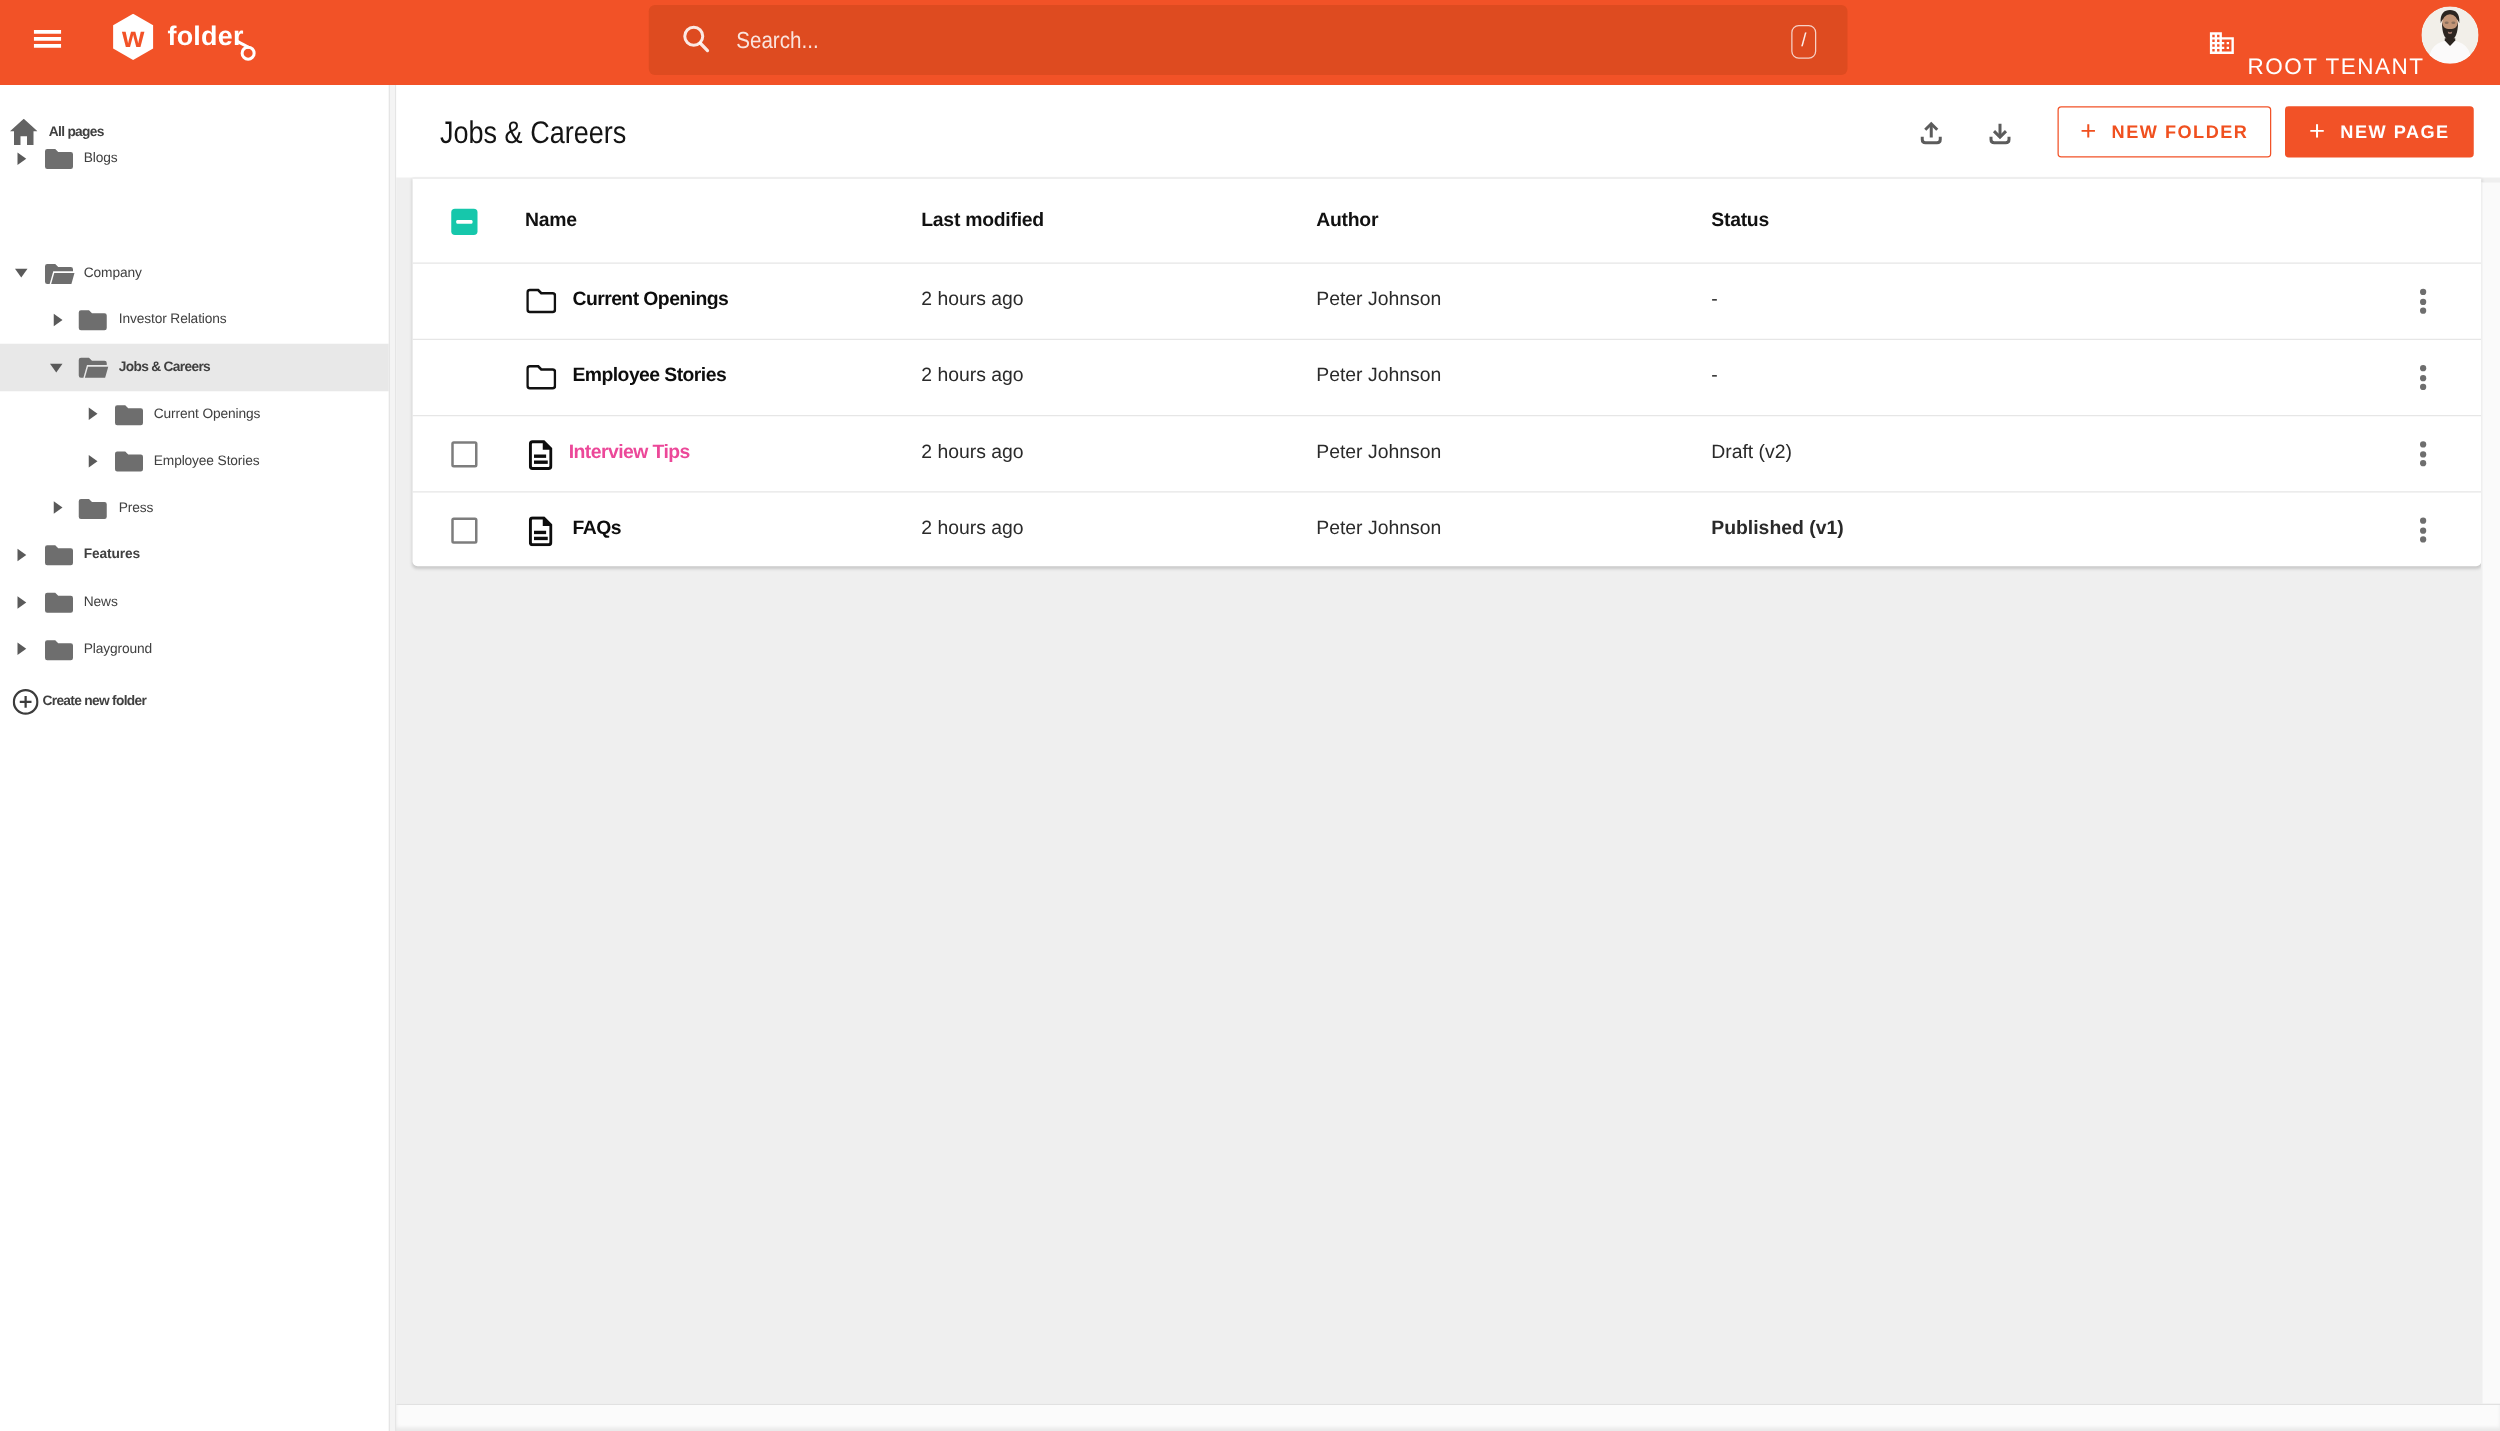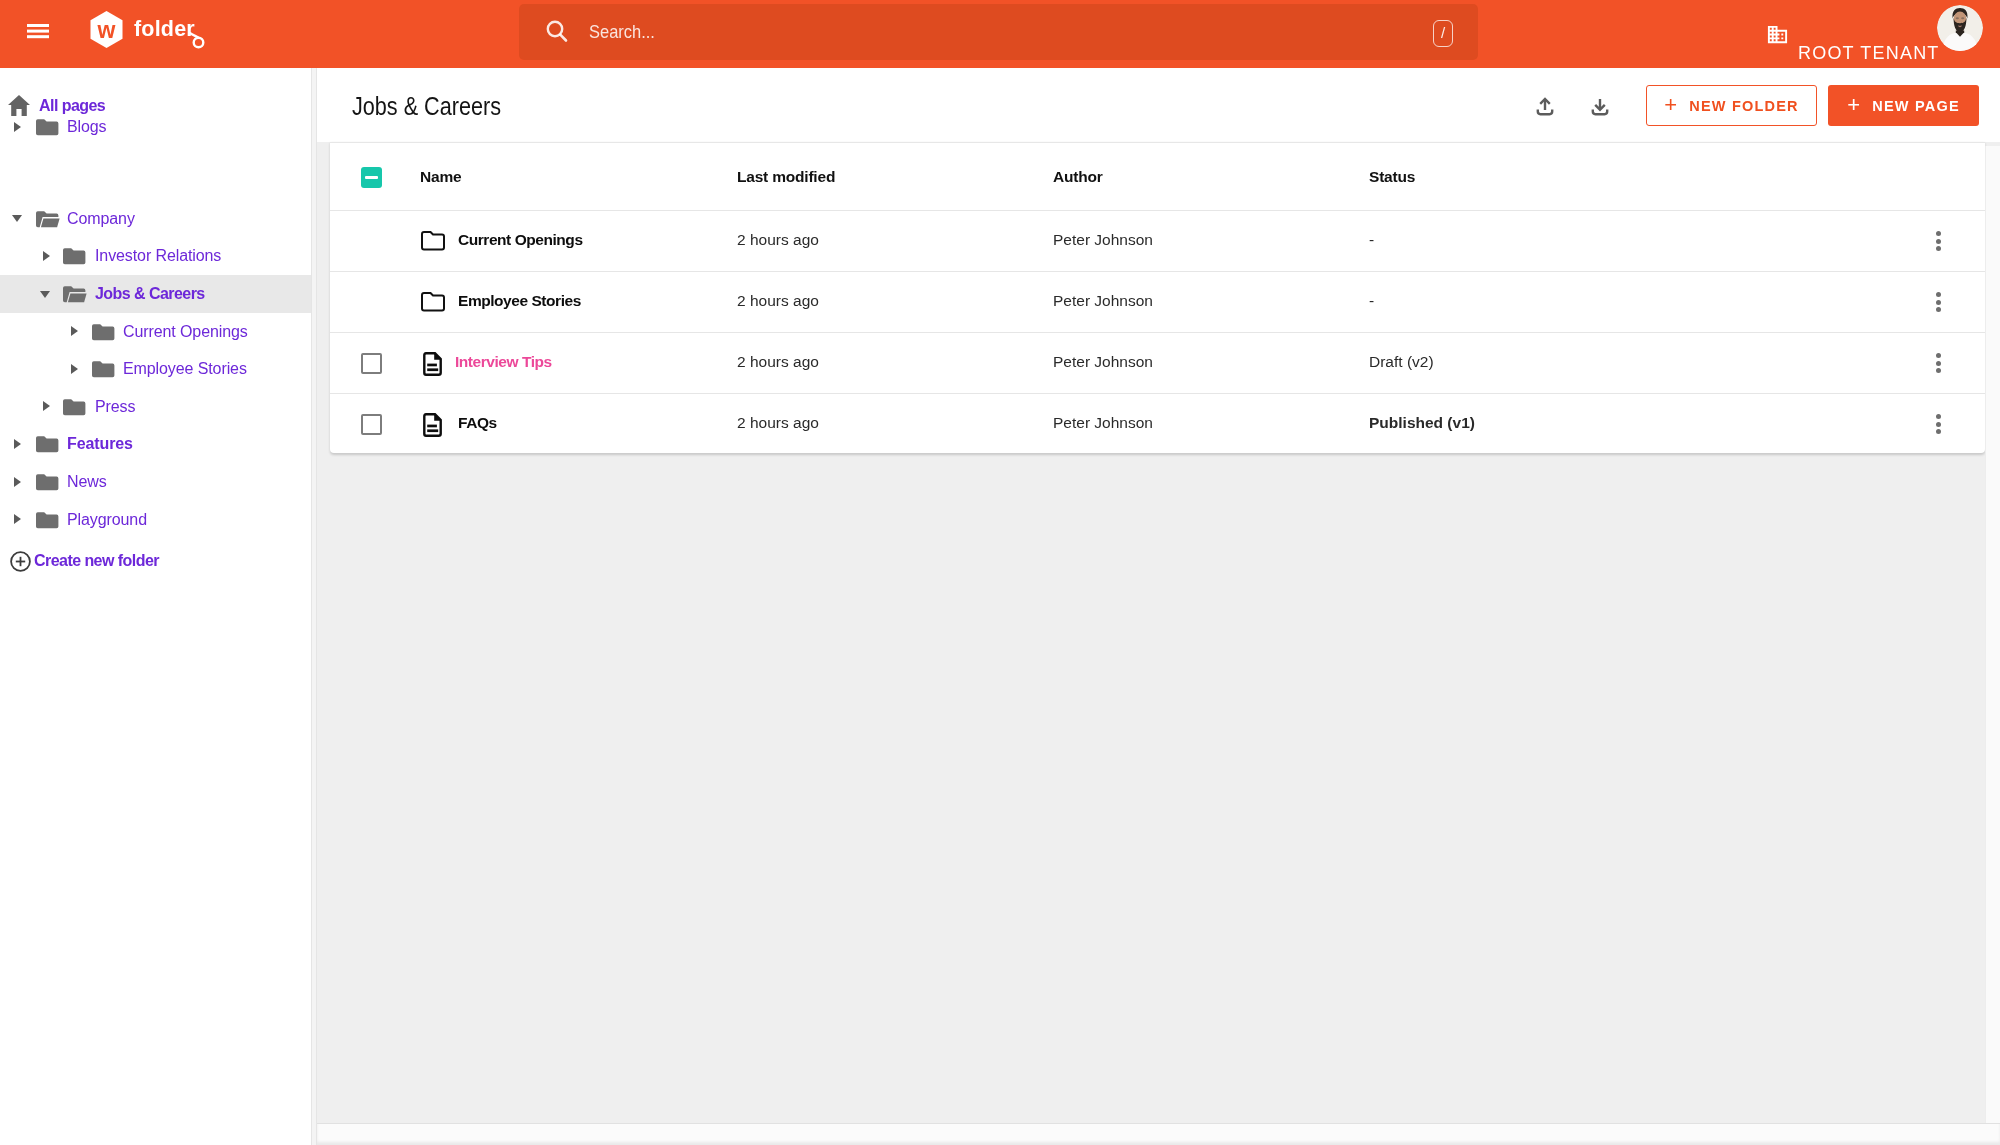--- a/index.html
+++ b/index.html
@@ -10,21 +10,21 @@
 #searchbar { position:absolute; left:519px; top:4px; width:959px; height:56px; background:#DE4B20; border-radius:5px; }
 #searchtxt { position:absolute; left:70px; top:0; height:56px; line-height:56px; font-size:18.5px; color:rgba(255,255,255,0.85); transform:scaleX(0.89); transform-origin:0 50%; }
 #slash { position:absolute; right:25px; top:16px; width:20px; height:27px; border:1.6px solid rgba(255,255,255,0.75); border-radius:6px; color:rgba(255,255,255,0.9); font-size:15px; text-align:center; line-height:24px; }
 #tenant { position:absolute; left:1798px; top:0; height:68px; line-height:66px; color:#fff; font-size:18px; letter-spacing:1.2px;margin-top:20px; }
 #avatar { position:absolute; left:1937px; top:5px; width:46px; height:46px; border-radius:50%; overflow:hidden; }
 #logotxt { position:absolute; left:134px; top:15px; color:#fff; font-size:21.5px; font-weight:700; letter-spacing:0.2px; line-height:28px; }
 
 #sidebar { position:absolute; left:0; top:68px; width:311px; height:1077px; background:#fff; }
 #sidescroll { position:absolute; left:311px; top:68px; width:6px; height:1077px; background:#f4f4f4; border-left:1px solid #e5e5e5; border-right:1px solid #e5e5e5; }
 .srow { position:absolute; left:0; width:311px; height:38px; }
-.srow .txt { position:absolute; font-size:16px; letter-spacing:-0.1px; color:#6d28d9; top:50%; transform:translateY(-52%); white-space:nowrap; }
+.srow .txt { position:absolute; font-size:11px; letter-spacing:-0.1px; color:#404040; top:50%; transform:translateY(-52%); white-space:nowrap; }
 .bold { font-weight:700; }
 .srow .bold { letter-spacing:-0.55px; }
 .arrow-r { position:absolute; width:0; height:0; border-left:7px solid #5a5a5a; border-top:5.5px solid transparent; border-bottom:5.5px solid transparent; top:50%; margin-top:-5.5px; }
 .arrow-d { position:absolute; width:0; height:0; border-top:7px solid #5a5a5a; border-left:5.5px solid transparent; border-right:5.5px solid transparent; top:50%; margin-top:-3.5px; }
 .ficon { position:absolute; top:50%; margin-top:-10px; }
 
 #main { position:absolute; left:317px; top:68px; width:1683px; height:1077px; background:#EFEFEF; }
 #toolbar { position:absolute; left:0; top:0; width:1683px; height:74px; background:#fff; }
 #title { position:absolute; left:35px; top:23px; font-size:25px; line-height:30px; color:#141414; transform:scaleX(0.865); transform-origin:0 0; }
 #card { position:absolute; left:13px; top:74px; width:1655px; height:311px; background:#fff; border-top:1px solid #e7e7e7; border-radius:0 0 4px 4px; box-shadow:0 1.5px 2.5px rgba(0,0,0,0.16); }

